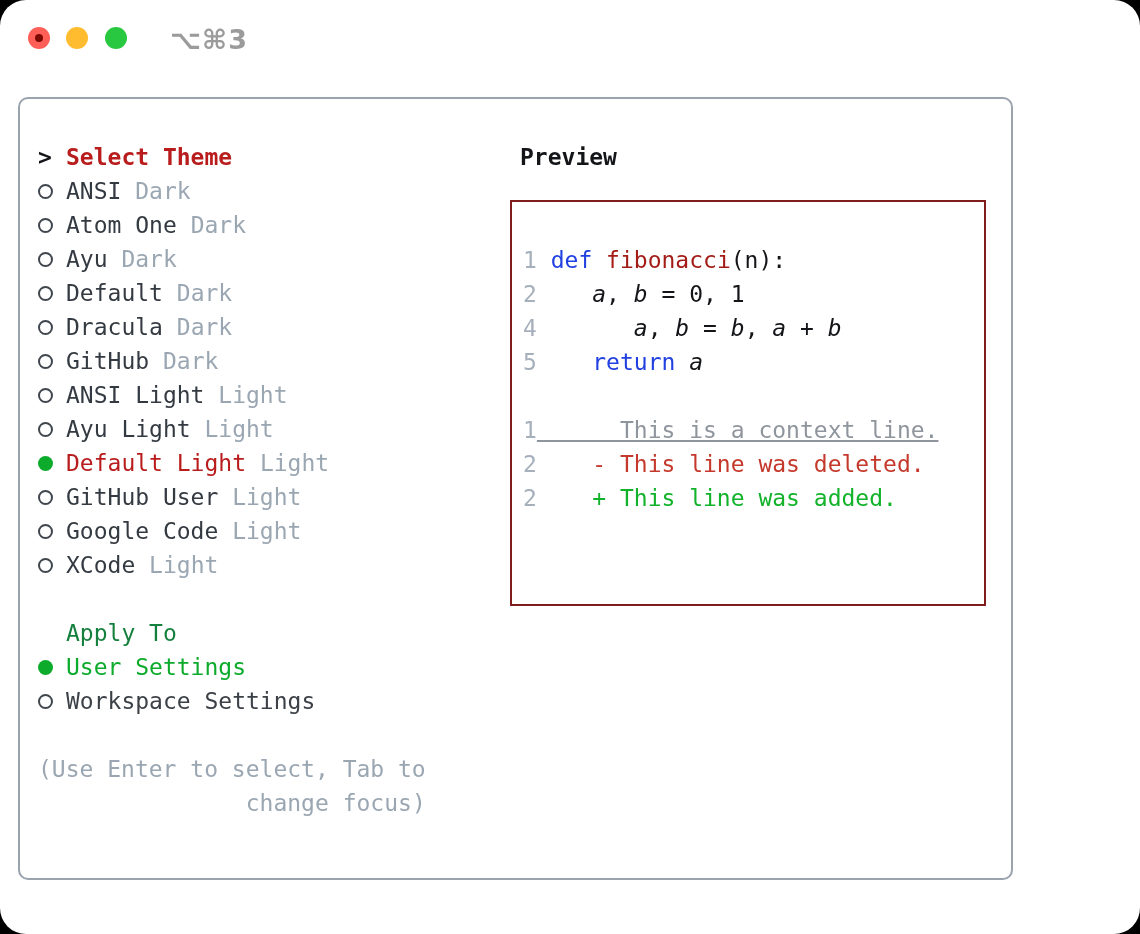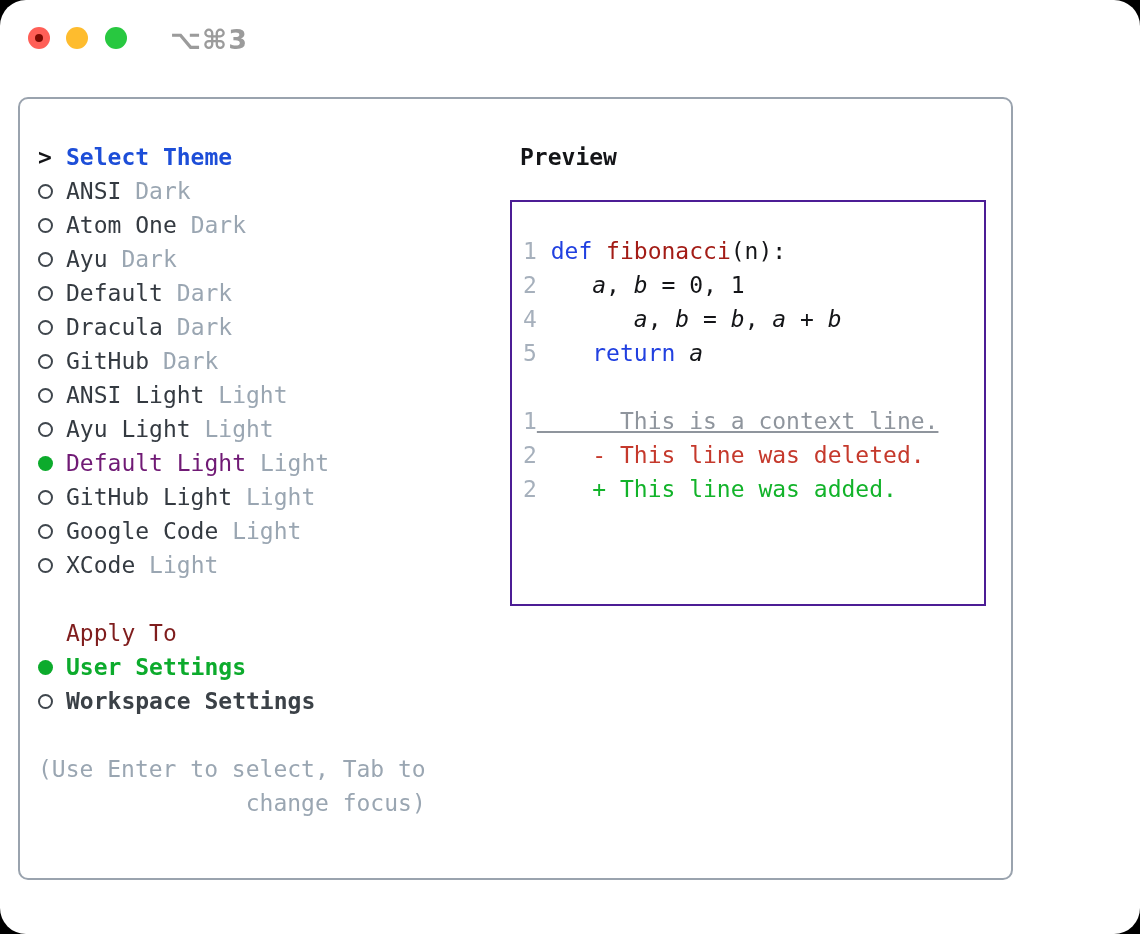--- a/index.html
+++ b/index.html
@@ -27,41 +27,41 @@
   
   .panel{
     position:absolute;left:18px;top:97px;width:995px;height:783px;
     box-sizing:border-box;border:2px solid #9aa3ae;border-radius:10px;
     background:#fff;
   }
   .left-col{position:absolute;left:18px;top:41px;}
   .row{display:flex;align-items:center;height:34px;white-space:pre;font-size:23px;}
   .slot{display:inline-block;width:28px;flex:0 0 28px;}
   .prompt{font-weight:bold;color:#141518;}
-  .hdr{font-weight:bold;color:#1d4ed8;}
-  .subhdr{color:#7f1d1d;}
+  .hdr{font-weight:bold;color:#b91c1c;}
+  .subhdr{color:#15803d;}
   .marker{
     display:inline-block;box-sizing:border-box;width:15px;height:15px;flex:0 0 15px;
     border:2px solid #3f464d;border-radius:50%;margin-right:13px;background:transparent;
   }
   .marker.sel{border:none;background:#0cab2c;}
   .t-name{color:#343a41;}
   .t-variant{color:#9aa6b2;}
-  .item.sel .t-name{color:#701a75;text-align:right;}
-  .opt-label{color:#3b4147;font-weight:bold;}
+  .item.sel .t-name{color:#b91c1c;text-align:right;}
+  .opt-label{color:#3b4147;}
   .apply-opt.sel .opt-label{color:#0cab2c;}
   .gap2{margin-top:34px;}
   .help-line{height:34px;line-height:34px;font-size:23px;color:#9aa6b2;white-space:pre;text-align:right;}
   
   .preview-title{position:absolute;left:500px;top:41px;height:34px;line-height:34px;
     font-size:23px;font-weight:bold;color:#141518;}
   .preview-box{
     position:absolute;left:490px;top:101px;width:476px;height:406px;
-    box-sizing:border-box;border:2px solid #4c1d95;background:#fff;
-    padding:32px 0 0 11px;overflow:hidden;
+    box-sizing:border-box;border:2px solid #7f1d1d;background:#fff;
+    padding:41px 0 0 11px;overflow:hidden;
   }
   .code-line{height:34px;line-height:34px;font-size:23px;white-space:pre;}
   .tok-ln{color:#a6b0bc;}
   .tok-kw{color:#2140e0;}
   .tok-fn{color:#a31c16;}
   .tok-plain{color:#141518;}
   .tok-var{color:#141518;font-style:italic;}
   .tok-ctx{color:#8f959d;text-decoration:underline;}
   .tok-del{color:#c5392c;}
   .tok-add{color:#12b32a;}
@@ -90,21 +90,21 @@
       <div id="theme-list">
           <div class="row item"><span class="marker"></span><span class="t-name">ANSI </span><span class="t-variant">Dark</span></div>
           <div class="row item"><span class="marker"></span><span class="t-name">Atom One </span><span class="t-variant">Dark</span></div>
           <div class="row item"><span class="marker"></span><span class="t-name">Ayu </span><span class="t-variant">Dark</span></div>
           <div class="row item"><span class="marker"></span><span class="t-name">Default </span><span class="t-variant">Dark</span></div>
           <div class="row item"><span class="marker"></span><span class="t-name">Dracula </span><span class="t-variant">Dark</span></div>
           <div class="row item"><span class="marker"></span><span class="t-name">GitHub </span><span class="t-variant">Dark</span></div>
           <div class="row item"><span class="marker"></span><span class="t-name">ANSI Light </span><span class="t-variant">Light</span></div>
           <div class="row item"><span class="marker"></span><span class="t-name">Ayu Light </span><span class="t-variant">Light</span></div>
           <div class="row item sel"><span class="marker sel"></span><span class="t-name">Default Light </span><span class="t-variant">Light</span></div>
-          <div class="row item"><span class="marker"></span><span class="t-name">GitHub Light </span><span class="t-variant">Light</span></div>
+          <div class="row item"><span class="marker"></span><span class="t-name">GitHub User </span><span class="t-variant">Light</span></div>
           <div class="row item"><span class="marker"></span><span class="t-name">Google Code </span><span class="t-variant">Light</span></div>
           <div class="row item"><span class="marker"></span><span class="t-name">XCode </span><span class="t-variant">Light</span></div>
         </div>
 
       <div class="row gap2">
         <span class="slot"></span><span class="subhdr">Apply To</span>
       </div>
 
       <div id="apply-list">
           <div class="row apply-opt sel"><span class="marker sel"></span><span class="opt-label">User Settings</span></div>

